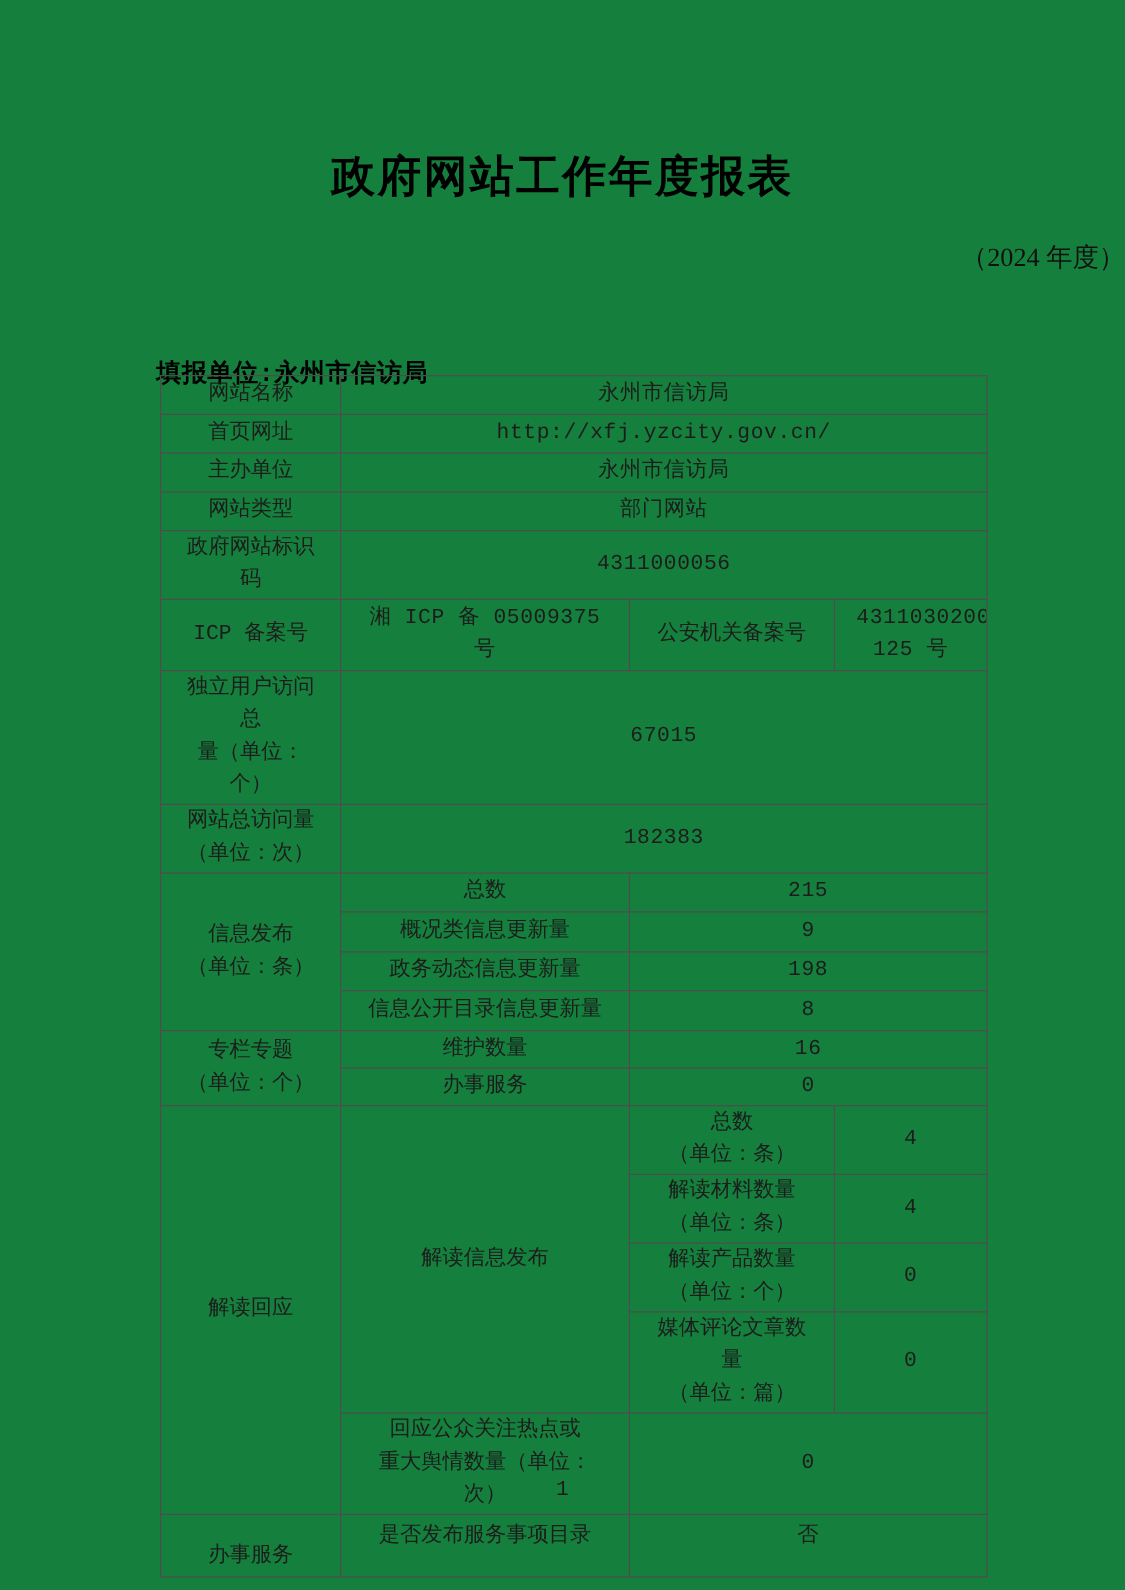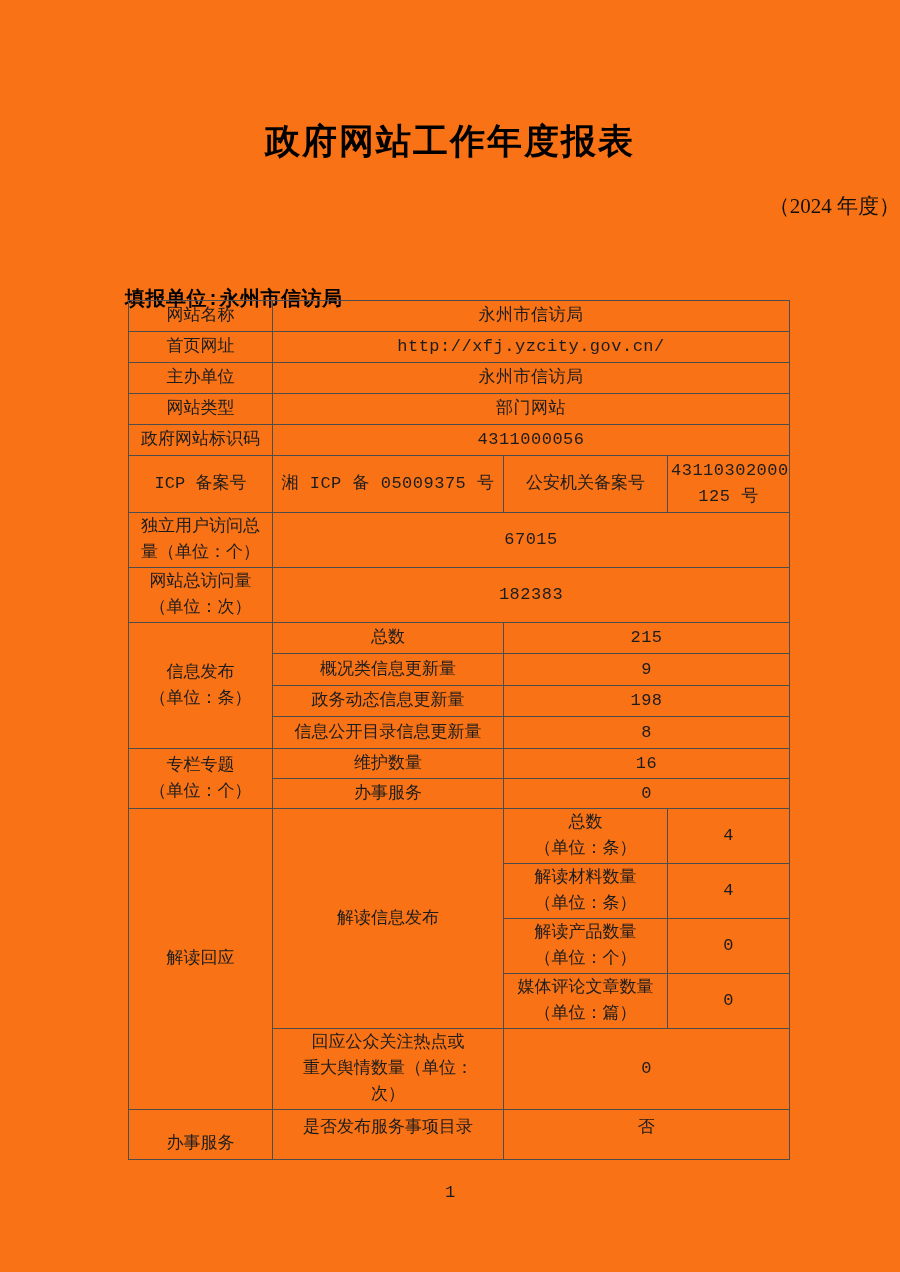--- a/index.html
+++ b/index.html
@@ -1,19 +1,19 @@
 <!DOCTYPE html>
 <html><head>
 <meta charset="utf-8">
 <style>
   html,body{margin:0;padding:0;background:#ffffff;}
   #page{
     position:relative;
     width:900px;height:1272px;
-    background:#f97316;
+    background:#15803d;
     font-family:"Liberation Serif","DejaVu Serif",serif;
     color:#1c1c1c;
     overflow:hidden;
   }
   .doc-title{
     position:absolute;left:0;top:118px;width:900px;
     text-align:center;
     font-family:"DejaVu Sans","Liberation Sans",sans-serif;
     font-weight:bold;font-size:35px;letter-spacing:2px;
     color:#000;
@@ -33,21 +33,21 @@
     width:661px;
     border-collapse:collapse;
     table-layout:fixed;
   }
   table.report td{
     border:1px solid #4d4d4d;
     text-align:center;vertical-align:middle;
     font-size:17px;
     
     font-family:"Liberation Mono","Liberation Serif","DejaVu Serif",serif;
-    padding:1px 3px;
+    padding:1px 17px;
     overflow:hidden;
     color:#1c1c1c;
     line-height:26px;
   }
   td.pre{white-space:pre-line;}
   td.val{letter-spacing:0.5px;margin-left:46px;}
   tr.cut td.bottom-label{vertical-align:bottom;padding-bottom:2px;}
   tr.cut td.top-cell{vertical-align:top;padding-top:5px;}
   .page-number{
     position:absolute;left:0;top:1183px;width:900px;

